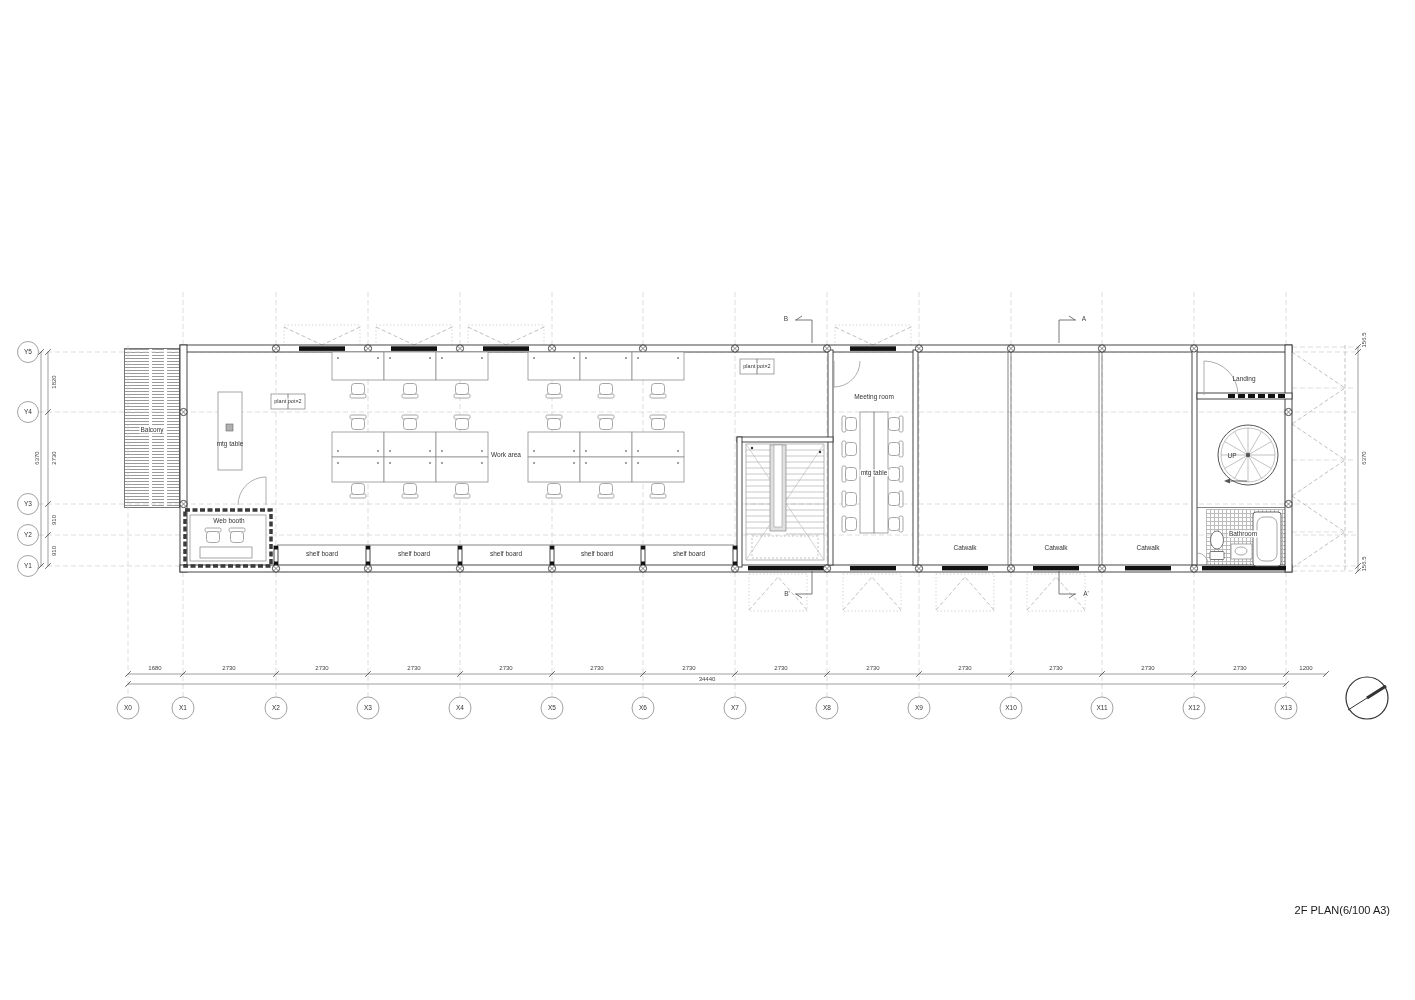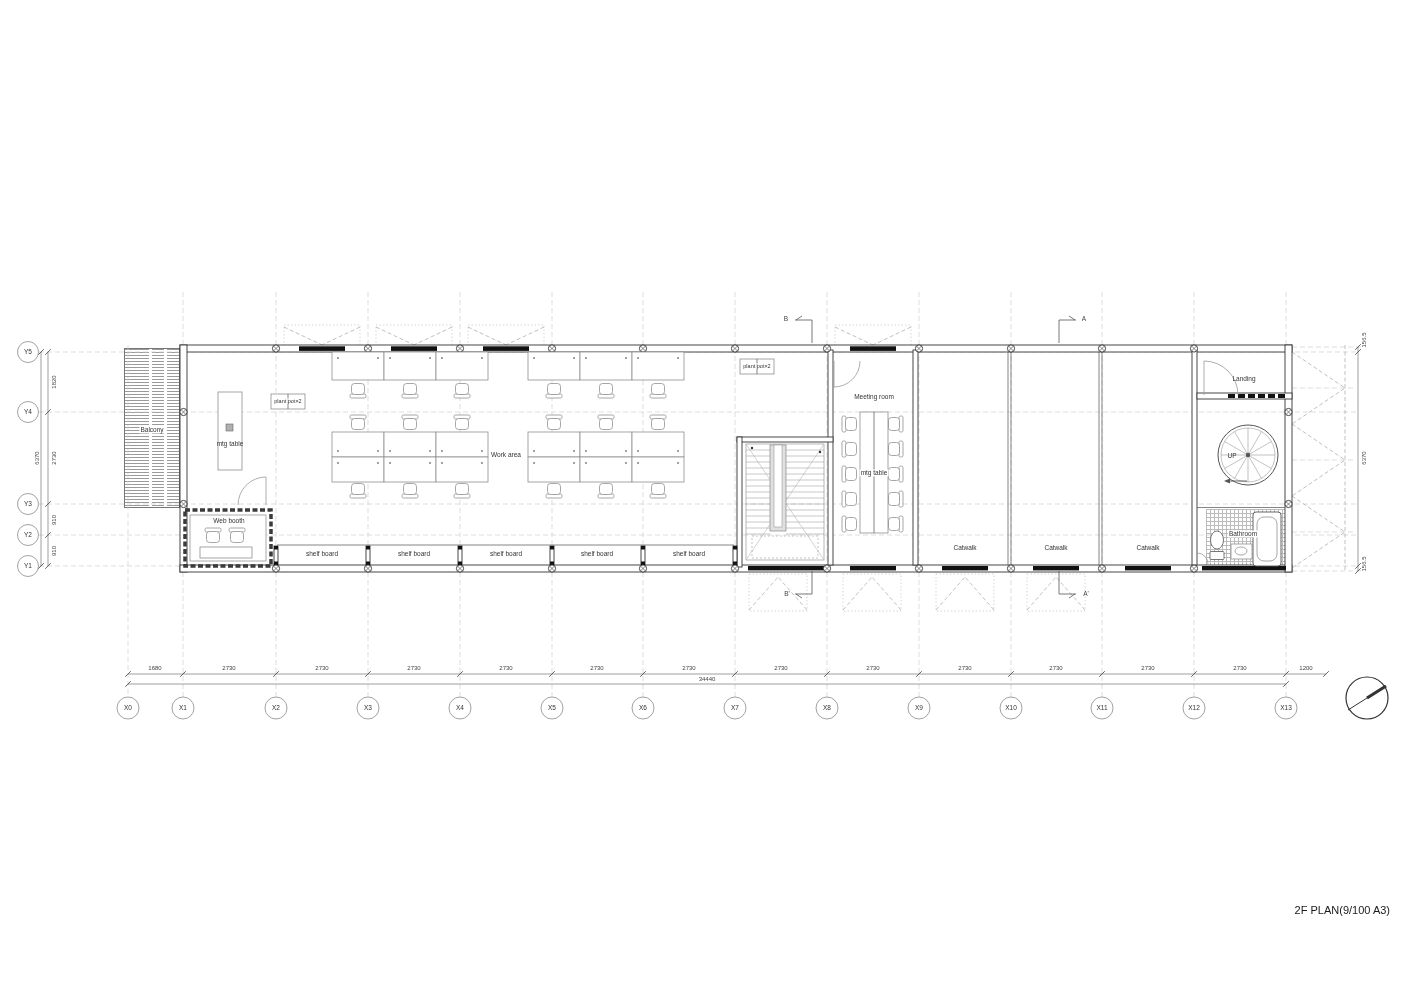--- a/index.html
+++ b/index.html
@@ -567,21 +567,21 @@
   <div class="lbl" style="left:230px;top:444px">mtg table</div>
   <div class="lbl bg" style="left:874px;top:473px">mtg table</div>
   <div class="lbl tiny" style="left:288px;top:401px">plant pot×2</div>
   <div class="lbl tiny" style="left:757px;top:366px">plant pot×2</div>
 
   <div class="lbl sec" style="left:786px;top:319px">B</div>
   <div class="lbl sec" style="left:1084px;top:319px">A</div>
   <div class="lbl sec" style="left:787px;top:594px">B'</div>
   <div class="lbl sec" style="left:1086px;top:594px">A'</div>
 
-  <div id="title">2F PLAN(9/100 A3)</div>
+  <div id="title">2F PLAN(6/100 A3)</div>
 <div class="lbl" style="left: 128px; top: 708px;">X0</div>
     <div class="lbl" style="left: 183px; top: 708px;">X1</div>
     <div class="lbl" style="left: 276px; top: 708px;">X2</div>
     <div class="lbl" style="left: 368px; top: 708px;">X3</div>
     <div class="lbl" style="left: 460px; top: 708px;">X4</div>
     <div class="lbl" style="left: 552px; top: 708px;">X5</div>
     <div class="lbl" style="left: 643px; top: 708px;">X6</div>
     <div class="lbl" style="left: 735px; top: 708px;">X7</div>
     <div class="lbl" style="left: 827px; top: 708px;">X8</div>
     <div class="lbl" style="left: 919px; top: 708px;">X9</div>

